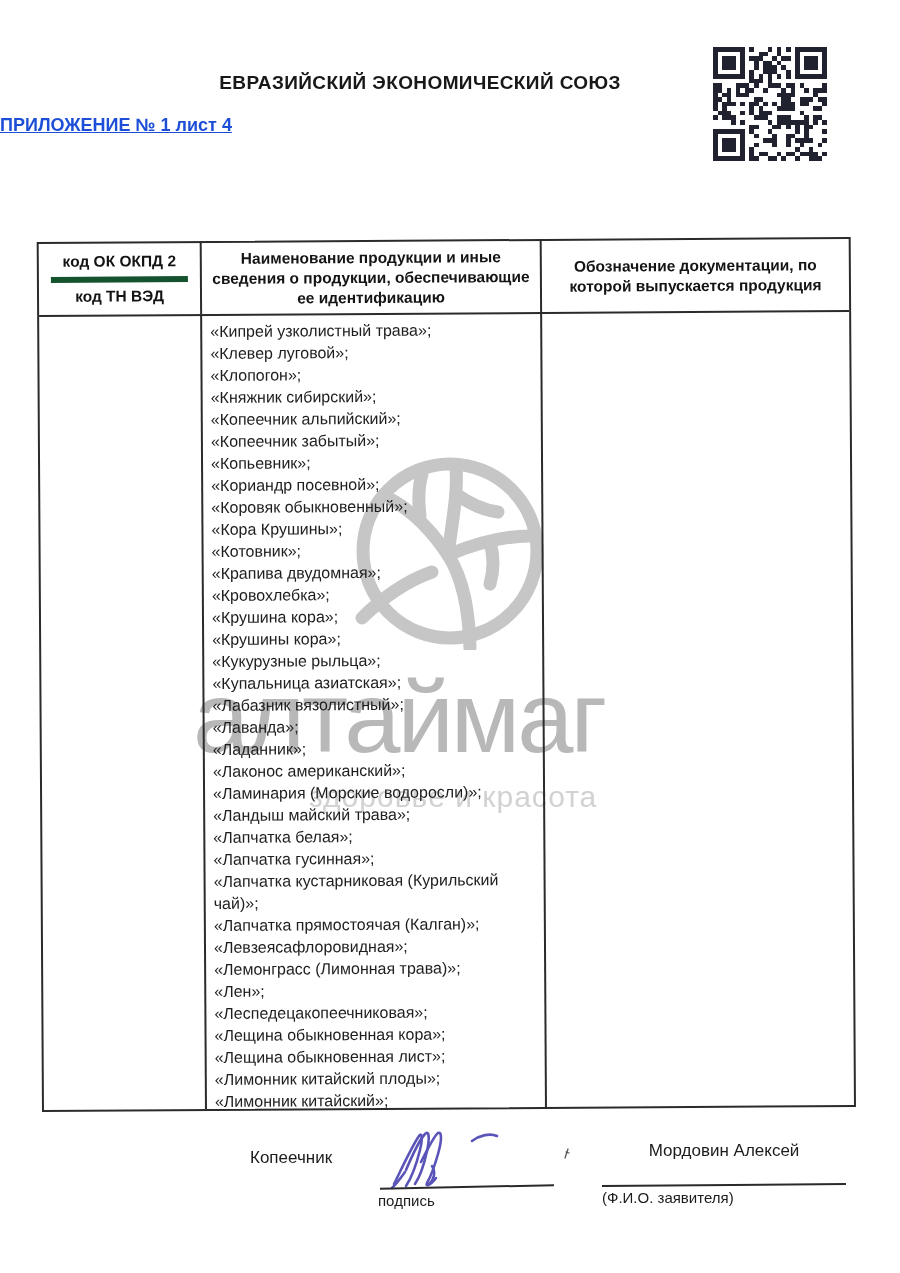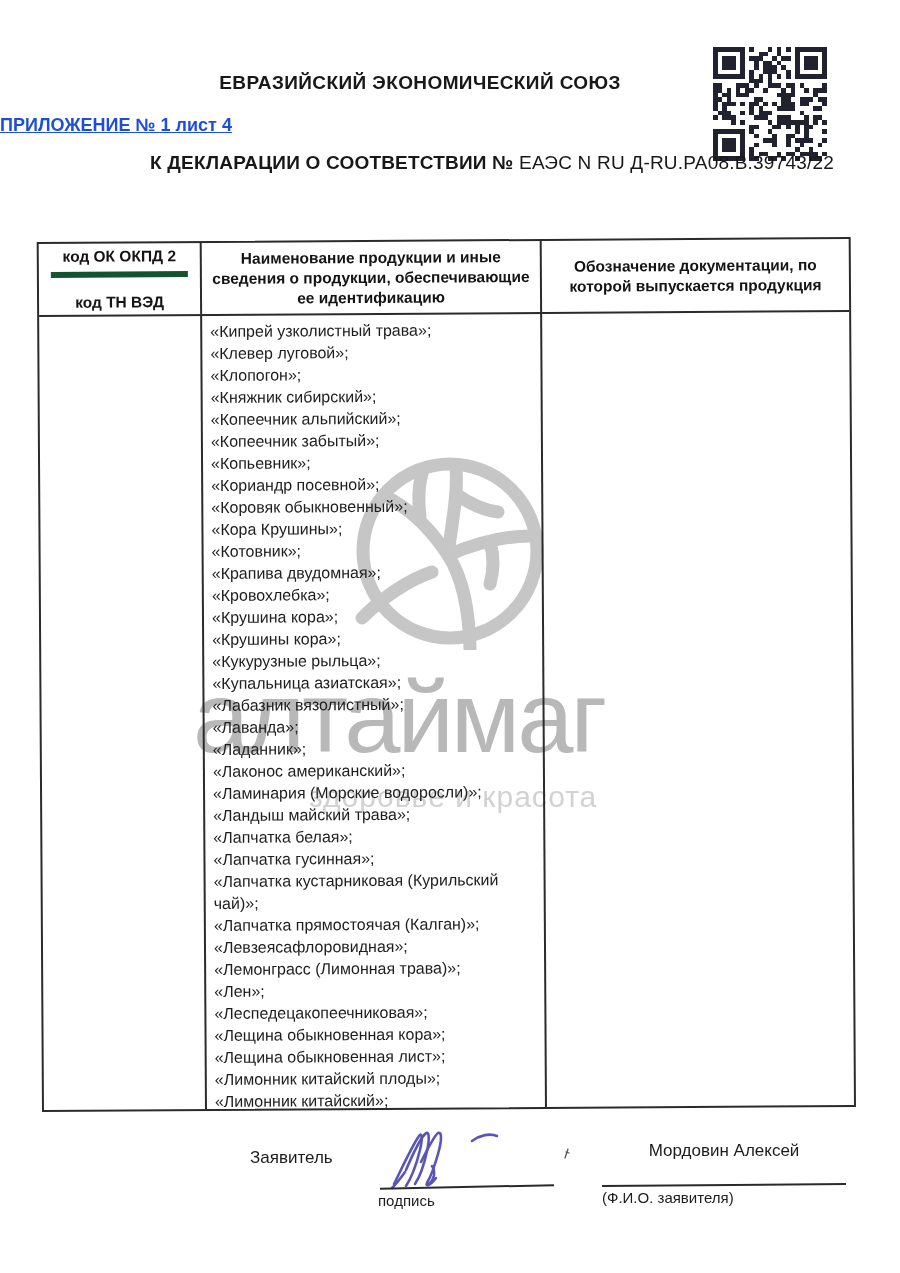--- a/index.html
+++ b/index.html
@@ -33,21 +33,21 @@
          border:2px solid #2b2b2b; z-index:2; transform:rotate(-0.35deg);
          transform-origin:0 100%; background:transparent; }
   .tbl-hdr { display:flex; height:73px; border-bottom:2px solid #2b2b2b; }
   .th { display:flex; flex-direction:column; justify-content:center; align-items:center;
         font-weight:bold; font-size:15.5px; line-height:20px; text-align:center;
         color:#141414; padding:2px 6px; }
   .th1 { width:163px; border-right:2px solid #2b2b2b; }
   .th2 { width:340px; border-right:2px solid #2b2b2b; }
   .th3 { flex:1; }
   .c1top { padding:0 4px 5px 4px; border-bottom:6px solid #14532d; width:92%; }
-  .c1bot { padding-top:15px; }
+  .c1bot { padding-top:4px; }
   .tbl-body { position:relative; height:793px; }
   .vline { position:absolute; top:0; bottom:0; width:2px; background:#2b2b2b; }
   .vline.v1 { left:161px; }
   .vline.v2 { left:501px; }
   .product-list { position:absolute; left:163px; top:3px; width:338px;
                   padding:2px 6px 0 8px; font-size:16px; line-height:22px; color:#1e1e1e; }
 
   
   .f-label { position:absolute; left:250px; top:1148px; font-size:17px; color:#1c1c1c; z-index:2; }
   .sig { position:absolute; left:372px; top:1126px; z-index:2; }
@@ -63,21 +63,20 @@
               font-size:15px; color:#1c1c1c; z-index:2; }
   .stray { position:absolute; left:563px; top:1146px; z-index:2; }
 </style>
 </head>
 <body>
 
 <div class="page">
 
   <div class="hdr1">ЕВРАЗИЙСКИЙ ЭКОНОМИЧЕСКИЙ СОЮЗ</div>
   <div class="hdr2">ПРИЛОЖЕНИЕ № 1 лист 4</div>
-  <div class="hdr3"><span class="b">К ДЕКЛАРАЦИИ О СООТВЕТСТВИИ № </span><span class="n">ЕАЭС N RU Д-RU.РА08.В.39743/22</span></div>
 
   <div class="qr">
     <svg id="qr-svg" width="114" height="114" viewBox="0 0 25 25" shape-rendering="crispEdges">
         <rect x="8" y="0" width="1" height="1" fill="#20222f"></rect>
         <rect x="12" y="0" width="1" height="1" fill="#20222f"></rect>
         <rect x="14" y="0" width="1" height="1" fill="#20222f"></rect>
         <rect x="16" y="0" width="1" height="1" fill="#20222f"></rect>
         <rect x="10" y="1" width="1" height="1" fill="#20222f"></rect>
         <rect x="11" y="1" width="1" height="1" fill="#20222f"></rect>
         <rect x="14" y="1" width="1" height="1" fill="#20222f"></rect>
@@ -347,21 +346,21 @@
           <div>«Лен»;</div>
           <div>«Леспедецакопеечниковая»;</div>
           <div>«Лещина обыкновенная кора»;</div>
           <div>«Лещина обыкновенная лист»;</div>
           <div>«Лимонник китайский плоды»;</div>
           <div>«Лимонник китайский»;</div>
         </div>
     </div>
   </div>
 
-  <div class="f-label">Заявитель</div>
+  <div class="f-label">Копеечник</div>
 
   <div class="sig">
     <svg width="150" height="68" viewBox="0 0 150 68" fill="none" id="sig-svg">
       <g stroke="#5b54b8" stroke-width="2.6" stroke-linecap="round" fill="none">
         <path d="M22,58 C30,42 40,20 47,10 C50,6 51,11 48,24 C44,40 38,54 34,60"></path>
         <path d="M34,44 C40,30 48,13 53,8 C57,4 58,11 55,25 C52,39 47,52 43,58"></path>
         <path d="M49,36 C55,24 62,10 66,7 C70,5 70,14 66,28 C62,42 58,52 55,57 C53,61 58,60 64,52"></path>
         <path d="M20,62 C26,56 30,50 33,46"></path>
         <path d="M60,40 C64,46 62,54 57,58"></path>
         <path d="M100,15 C108,9 118,7 125,10"></path>

